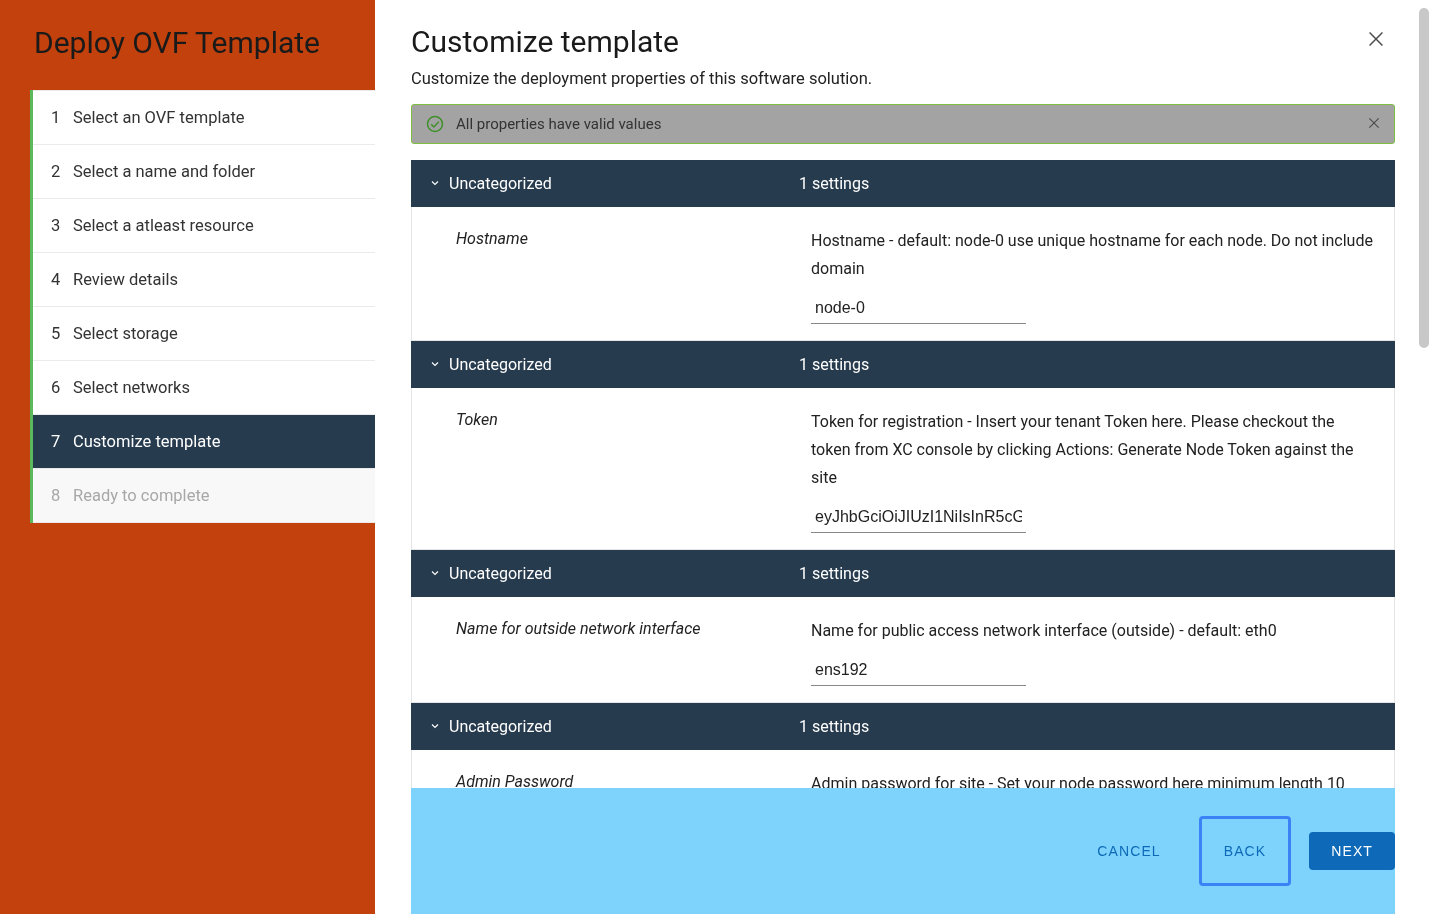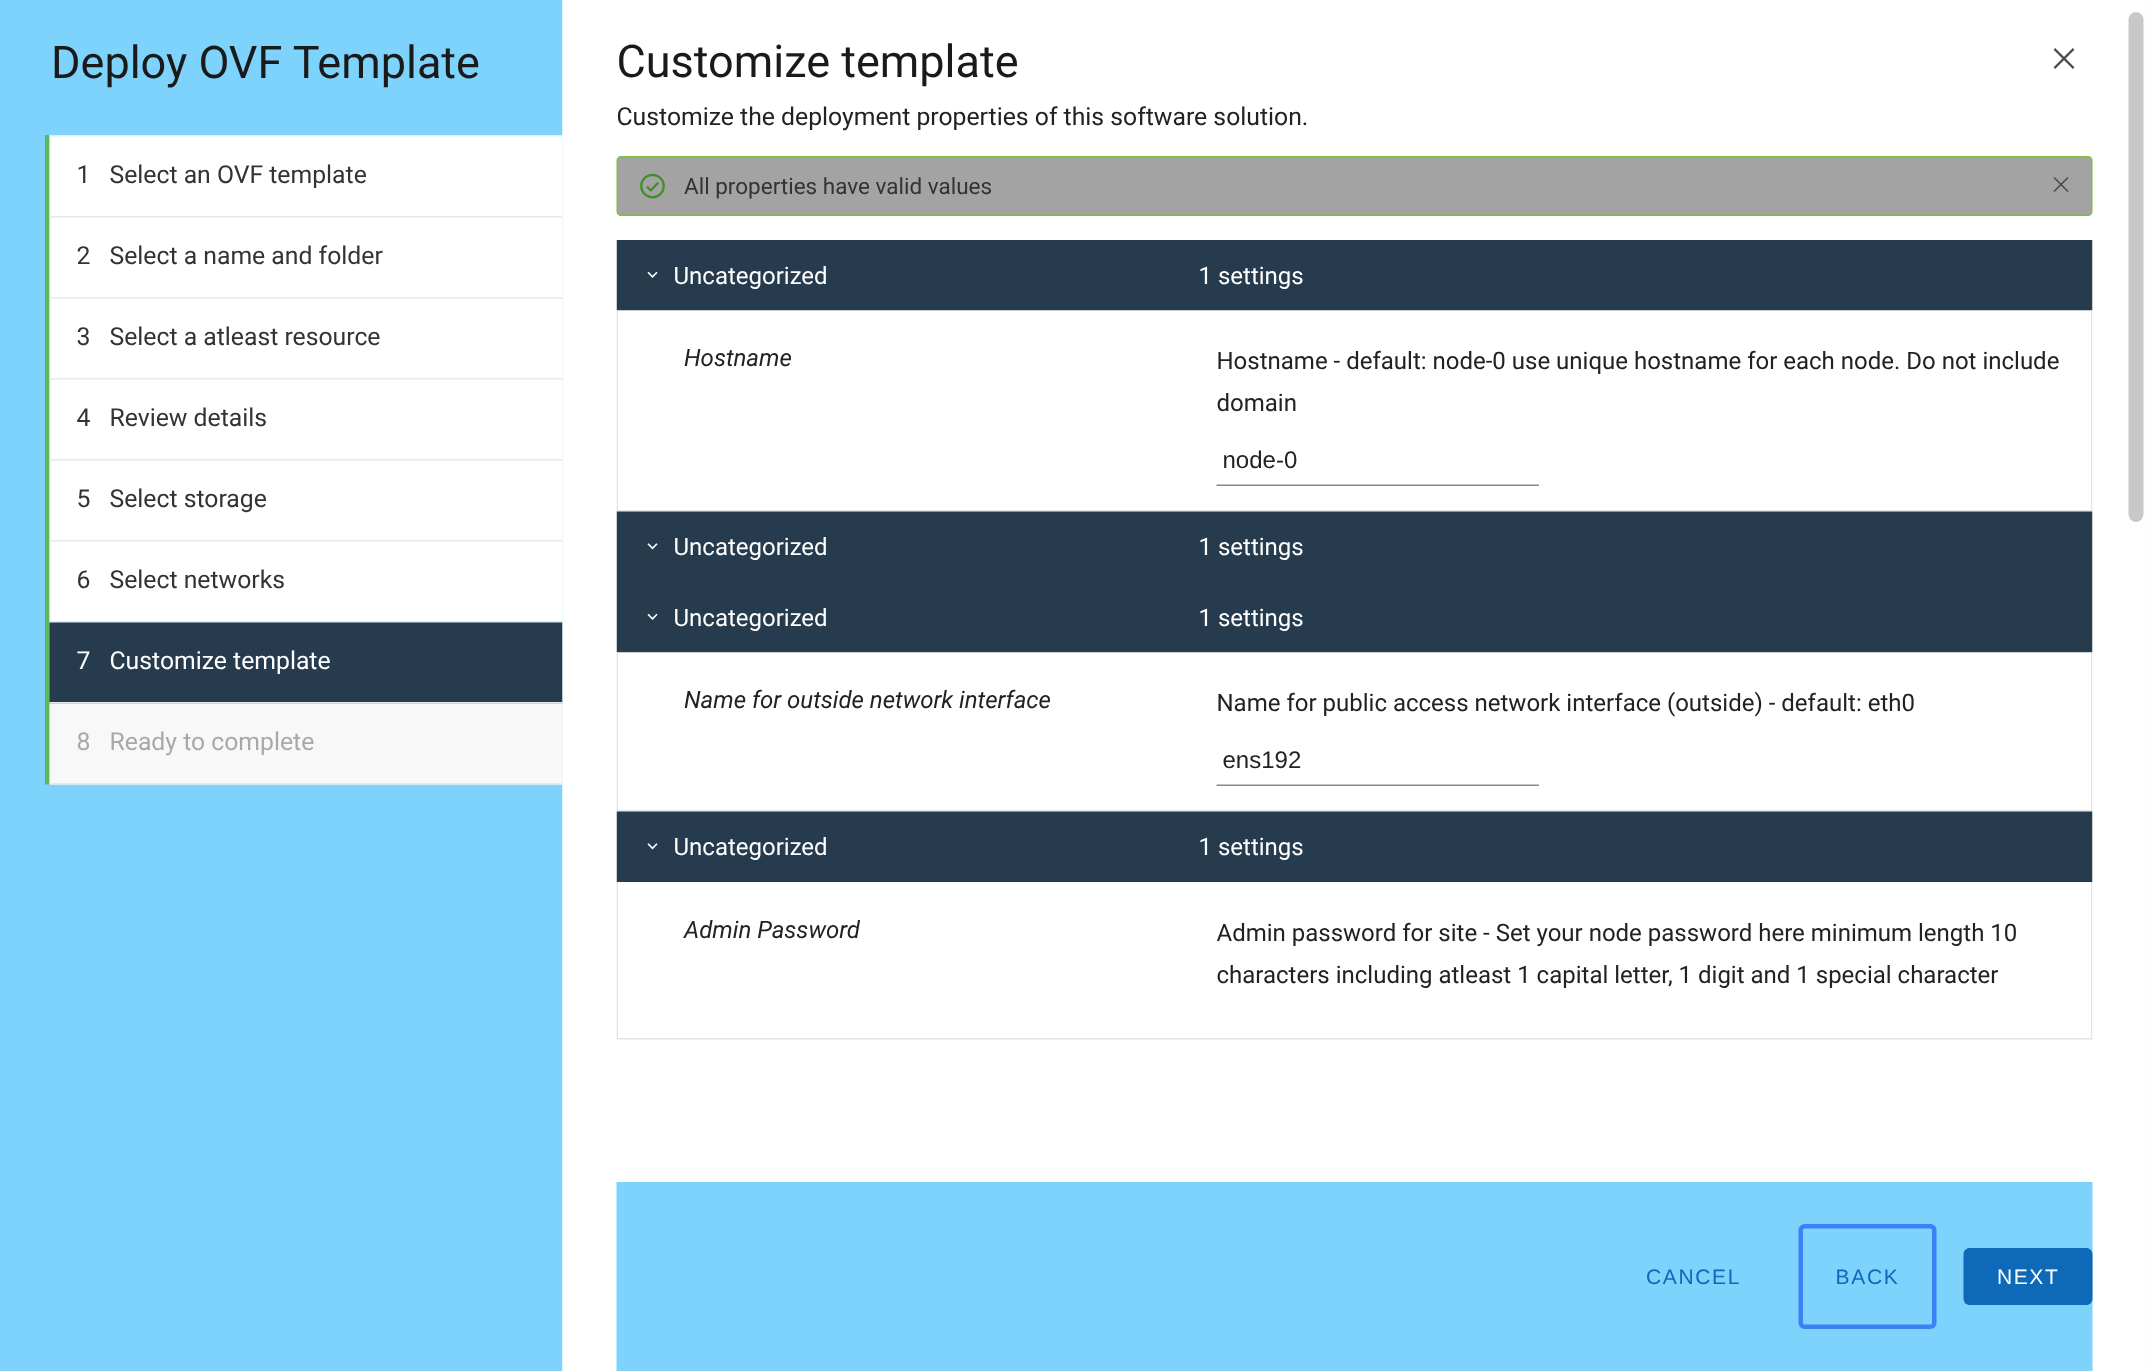--- a/index.html
+++ b/index.html
@@ -16,21 +16,21 @@
       position: relative;
     }
     .container {
       display: flex;
       width: 100%;
       height: 100%;
     }
     .sidebar {
       width: 375px;
       padding: 25px 0 0 30px;
-      background: #7dd3fc;
+      background: #c2410c;
     }
     .sidebar-title {
       font-size: 30px;
       font-weight: 400;
       color: #1a1a1a;
       margin-bottom: 30px;
       padding-left: 4px;
     }
     .steps {
       border-left: 3px solid #5cb85c;
@@ -306,20 +306,27 @@
 
       <div class="category-header">
         <span class="category-chevron">
           <svg width="12" height="12" viewBox="0 0 24 24" fill="none" stroke="currentColor" stroke-width="2.3">
               <polyline points="6 9 12 15 18 9"></polyline>
             </svg>
         </span>
         <span class="category-name">Uncategorized</span>
         <span class="category-count">1 settings</span>
       </div>
+      <div class="setting-row">
+        <div class="setting-label">Token</div>
+        <div class="setting-right">
+          <div class="setting-description">Token for registration - Insert your tenant Token here. Please checkout the token from XC console by clicking Actions: Generate Node Token against the site</div>
+          <input class="setting-input" type="text" value="eyJhbGciOiJIUzI1NiIsInR5cG" style="">
+        </div>
+      </div>
 
       <div class="category-header">
         <span class="category-chevron">
           <svg width="12" height="12" viewBox="0 0 24 24" fill="none" stroke="currentColor" stroke-width="2.3">
               <polyline points="6 9 12 15 18 9"></polyline>
             </svg>
         </span>
         <span class="category-name">Uncategorized</span>
         <span class="category-count">1 settings</span>
       </div>

